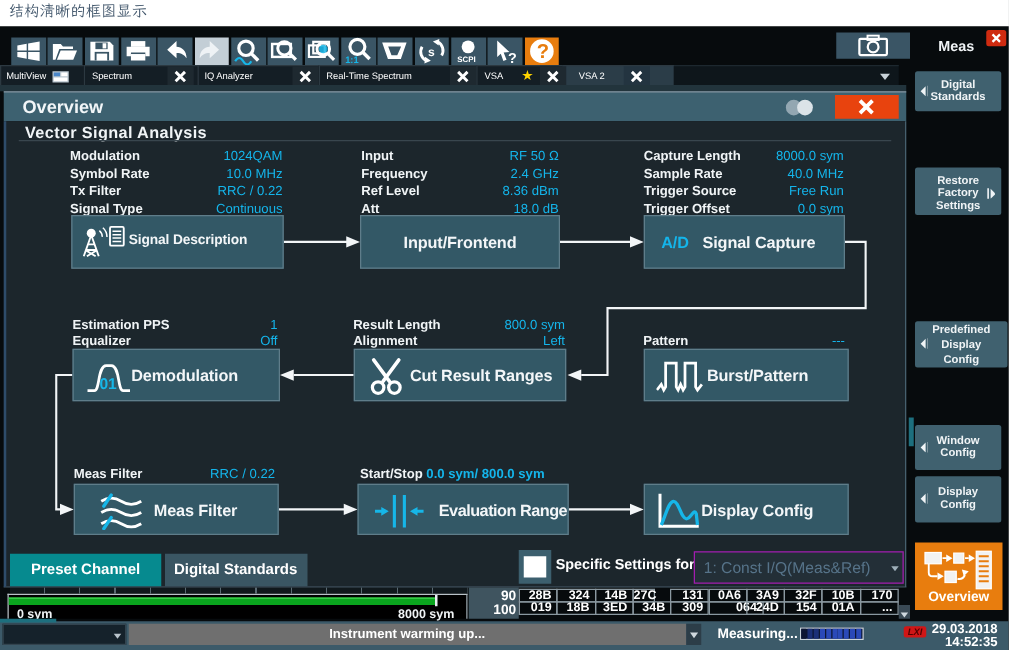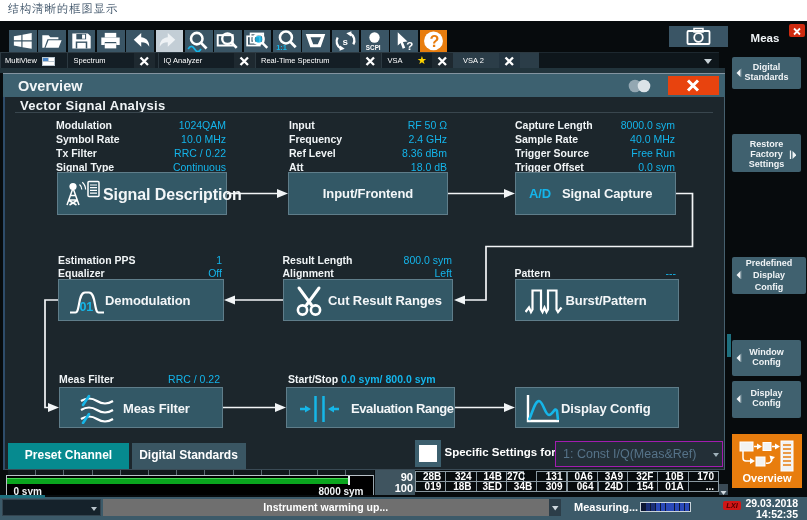--- a/index.html
+++ b/index.html
@@ -196,21 +196,21 @@
 <div class="cell" style="left:415.0px;top:459.8px;width:31.3px;padding-right:4px">019</div>
 <div class="cell" style="left:445.3px;top:449.5px;width:31.3px;padding-right:4px">324</div>
 <div class="cell" style="left:445.3px;top:459.8px;width:31.3px;padding-right:4px">18B</div>
 <div class="cell" style="left:475.6px;top:449.5px;width:31.3px;padding-right:4px">14B</div>
 <div class="cell" style="left:475.6px;top:459.8px;width:31.3px;padding-right:4px">3ED</div>
 <div class="cell" style="left:505.9px;top:449.5px;width:17px;padding-right:16px">27C</div>
 <div class="cell" style="left:505.9px;top:459.8px;width:31.3px;padding-right:4px">34B</div>
 <div class="cell" style="left:536.2px;top:449.5px;width:31.3px;padding-right:4px">131</div>
 <div class="cell" style="left:536.2px;top:459.8px;width:31.3px;padding-right:4px">309</div>
 <div class="cell" style="left:566.5px;top:449.5px;width:31.3px;padding-right:4px">0A6</div>
-<div class="cell" style="left:566.5px;top:459.8px;width:32px;padding-right:4px">064</div>
+<div class="cell" style="left:566.5px;top:459.8px;width:44px;padding-right:4px">064</div>
 <div class="cell" style="left:596.8px;top:449.5px;width:31.3px;padding-right:4px">3A9</div>
 <div class="cell" style="left:596.8px;top:459.8px;width:31.3px;padding-right:4px">24D</div>
 <div class="cell" style="left:627.1px;top:449.5px;width:31.3px;padding-right:4px">32F</div>
 <div class="cell" style="left:627.1px;top:459.8px;width:31.3px;padding-right:4px">154</div>
 <div class="cell" style="left:657.4px;top:449.5px;width:31.3px;padding-right:4px">10B</div>
 <div class="cell" style="left:657.4px;top:459.8px;width:31.3px;padding-right:4px">01A</div>
 <div class="cell" style="left:687.7px;top:449.5px;width:31.3px;padding-right:4px">170</div>
 <div class="cell" style="left:687.7px;top:459.8px;width:31.3px;padding-right:4px">...</div>
 <div class="abs" style="left:719px;top:463px;width:9px;height:11px;background:#3a4a55"><svg width="9" height="11">
         <path d="M1.5 4 L7.5 4 L4.5 8 Z" fill="#cfd8de"></path>
@@ -369,21 +369,21 @@
       </svg>
   <div class="blk" style="left:54px;top:99px;width:170px;height:43px">
         <svg class="abs" style="left:6px;top:6px" width="37" height="31" viewBox="0 0 37 31">
           <circle cx="9" cy="7.5" r="3.6" fill="#fff"></circle>
           <path d="M9 9 L3 26 M9 9 L15 26 M4.8 21 L13.2 21 M6.3 16.5 L11.7 16.5 M4.2 21 L12.5 26 M13.8 21 L5.5 26" stroke="#fff" stroke-width="1.5" fill="none"></path>
           <path d="M15.5 5.5 a6.5 6.5 0 0 1 2.3 5" stroke="#fff" stroke-width="1.2" fill="none"></path>
           <path d="M18.3 3.2 a10 10 0 0 1 3.3 7.4" stroke="#fff" stroke-width="1.2" fill="none"></path>
           <rect x="24" y="2.5" width="11" height="15" rx="1" fill="none" stroke="#fff" stroke-width="1.5"></rect>
           <path d="M26 6 h7 M26 8.7 h7 M26 11.4 h7 M26 14.1 h7" stroke="#fff" stroke-width="1.2"></path>
         </svg>
-        <div class="bt" style="left:45px;top:13px;font-size:16px">Signal Description</div>
+        <div class="bt" style="left:45px;top:13px;font-size:11px">Signal Description</div>
       </div>
 <div class="blk" style="left:285px;top:99px;width:160px;height:43px">
         <div class="bt" style="left:0;top:13px;width:158px;text-align:center">Input/Frontend</div>
       </div>
 <div class="blk" style="left:512px;top:99px;width:161px;height:43px">
         <div class="bt" style="left:13px;top:13px;color:#14b5eb">A/D</div>
         <div class="bt" style="left:46px;top:13px">Signal Capture</div>
       </div>
 <div class="blk" style="left:55px;top:206px;width:166px;height:42px">
         <svg class="abs" style="left:10px;top:6px" width="36" height="30" viewBox="0 0 36 30">

